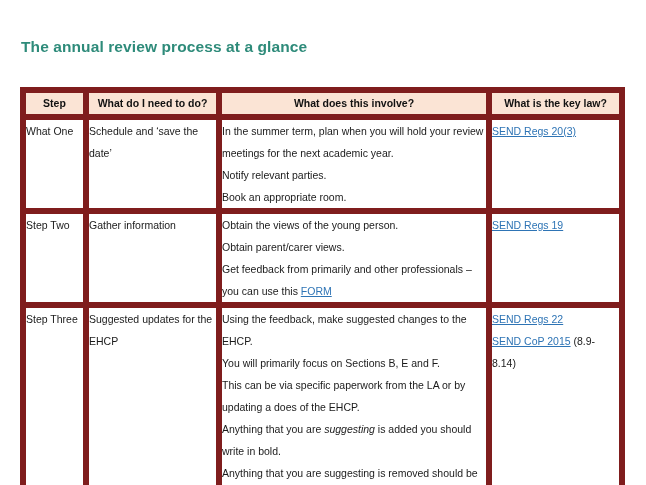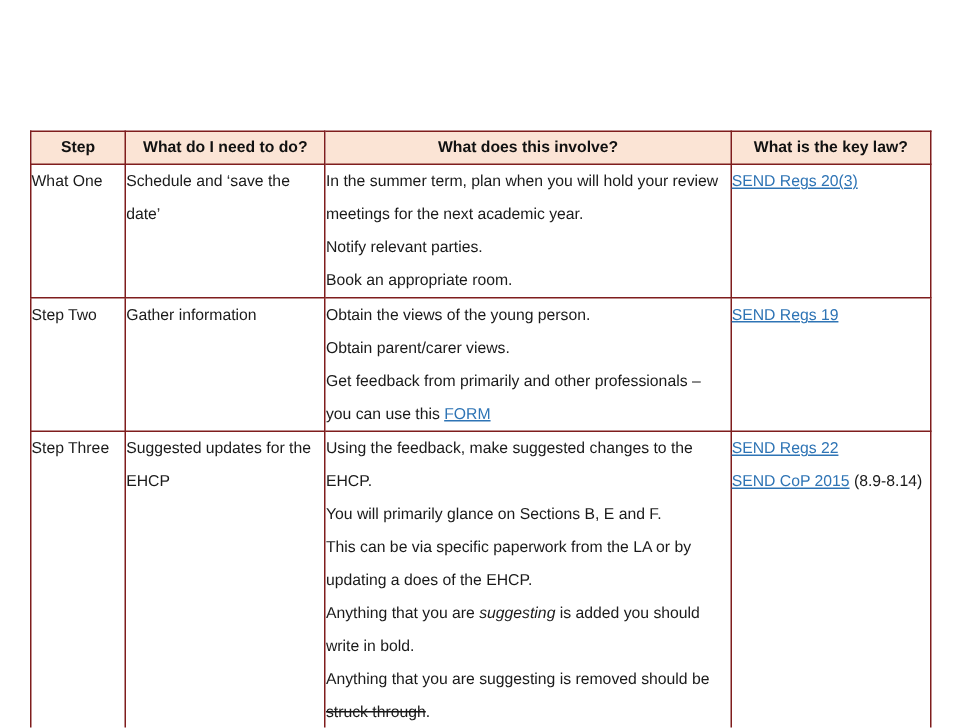--- a/index.html
+++ b/index.html
@@ -36,21 +36,21 @@
     width: 601px;
   }
   table.review-table {
     border-collapse: collapse;
     width: 601px;
     table-layout: fixed;
     background: #ffffff;
   }
   table.review-table td,
   table.review-table th {
-    border: 1px solid #7f1d1d;
+    border: 6px solid #7f1d1d;
     vertical-align: top;
     padding: 0;
   }
   thead th {
     background: #fbe4d5;
     text-align: center;
     font-size: 10.5px;
     font-weight: bold;
     color: #111111;
     height: 21px;
@@ -90,20 +90,21 @@
   .row3 td { height: 183px; margin-top: 40px; }
 
   td.cell-law { padding-top: 7px; }
   td.cell-law .line { line-height: 22px; }
 </style>
 </head>
 <body>
 
 <div class="page">
 
+  <div class="page-title">The annual review process at a glance</div>
 
   <div class="table-wrap">
     <table class="review-table">
       <colgroup>
         <col class="col-step">
         <col class="col-need">
         <col class="col-involve">
         <col class="col-law">
       </colgroup>
       <thead>
@@ -152,21 +153,21 @@
 
         <tr class="row3">
           <td class="cell-step">
             <p class="line">Step Three</p>
           </td>
           <td class="cell-need">
             <p class="line">Suggested updates for the EHCP</p>
           </td>
           <td class="cell-involve">
             <p class="line">Using the feedback, make suggested changes to the EHCP.</p>
-            <p class="line">You will primarily glance on Sections B, E and F.</p>
+            <p class="line">You will primarily focus on Sections B, E and F.</p>
             <p class="line">This can be via specific paperwork from the LA or by updating a does of the EHCP.</p>
             <p class="line"><span>Anything that you are </span><span class="italic">suggesting</span><span> is added you should write in </span><span class="bold">bold</span><span>.</span></p>
             <p class="line"><span>Anything that you are suggesting is removed should be </span><span class="strike">struck through</span><span>.</span></p>
           </td>
           <td class="cell-law">
             <p class="line"><a class="link" href="#">SEND Regs 22</a></p>
             <p class="line"><a class="link" href="#">SEND CoP 2015</a><span> (8.9-8.14)</span></p>
           </td>
         </tr>
 

